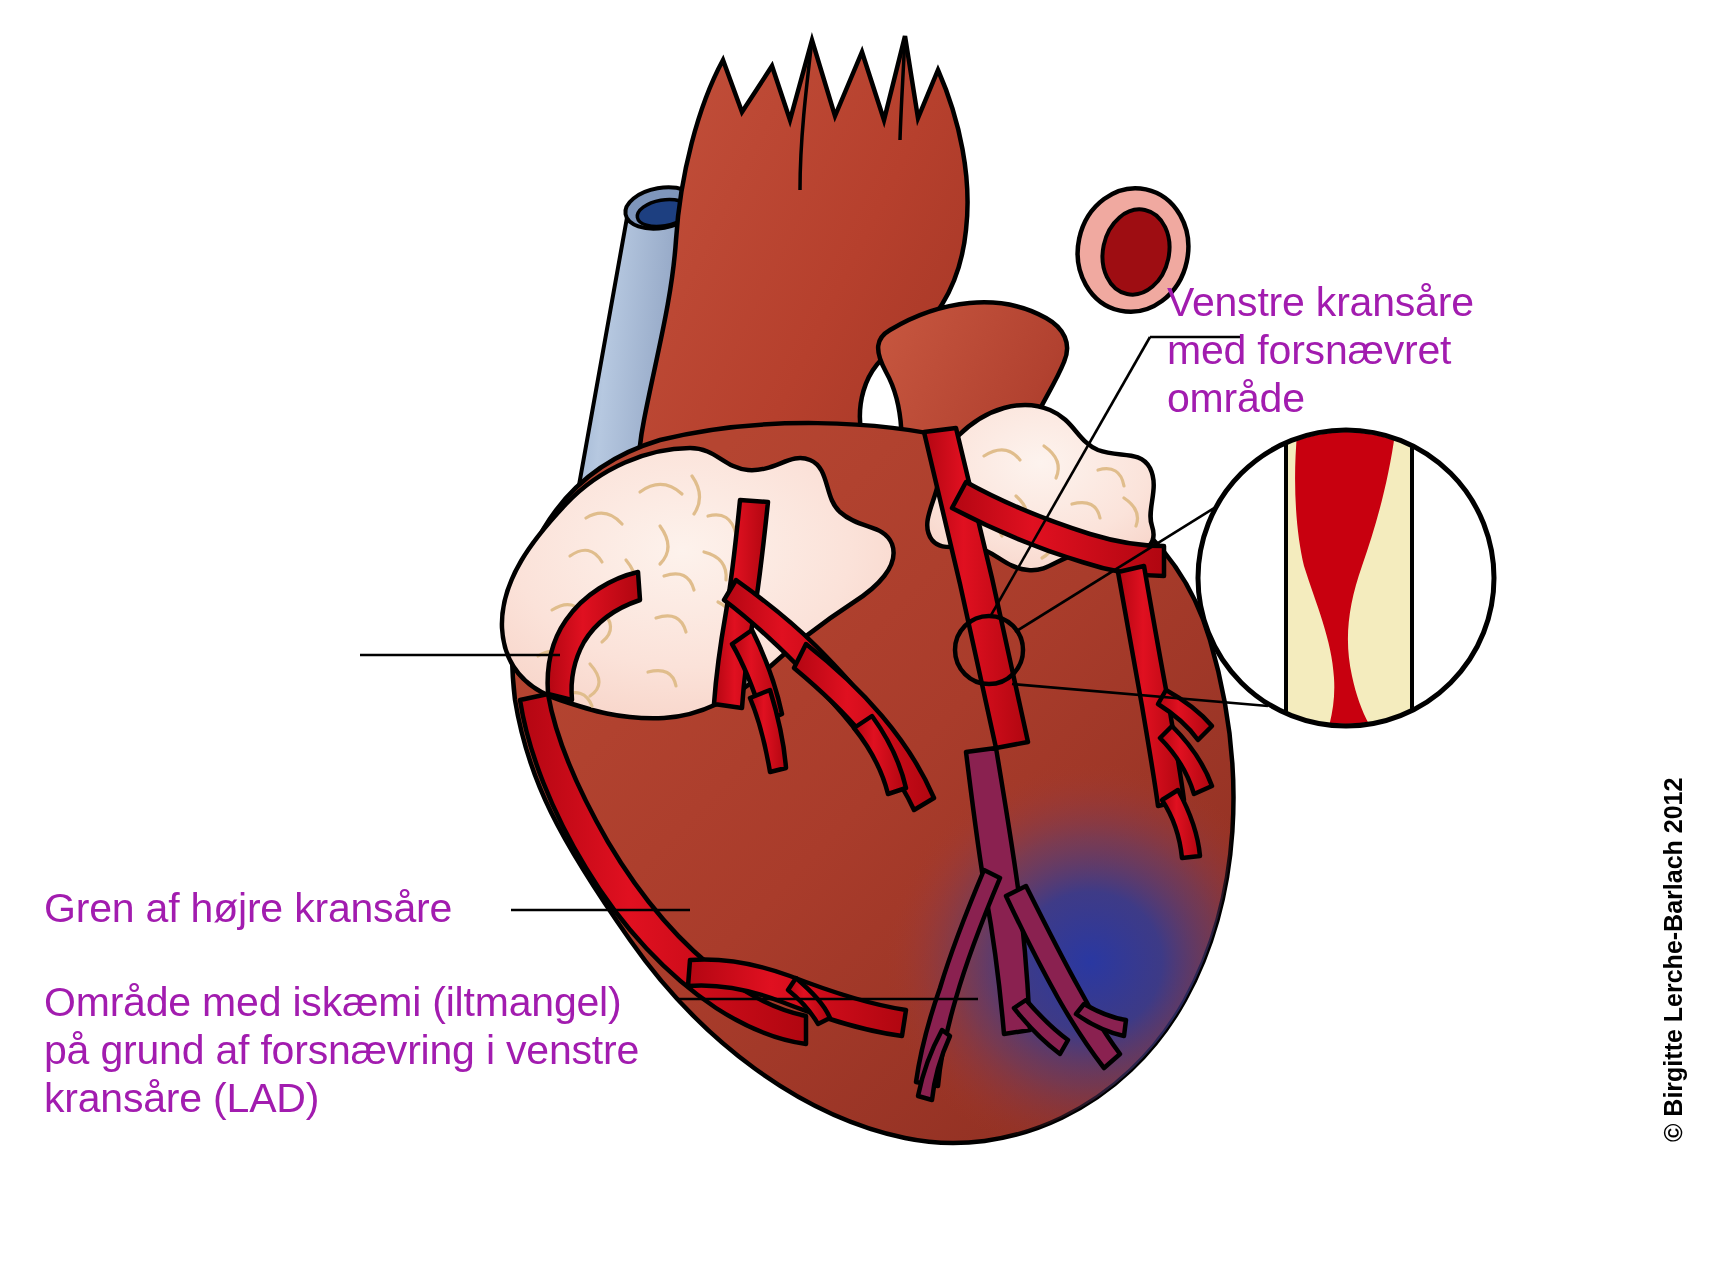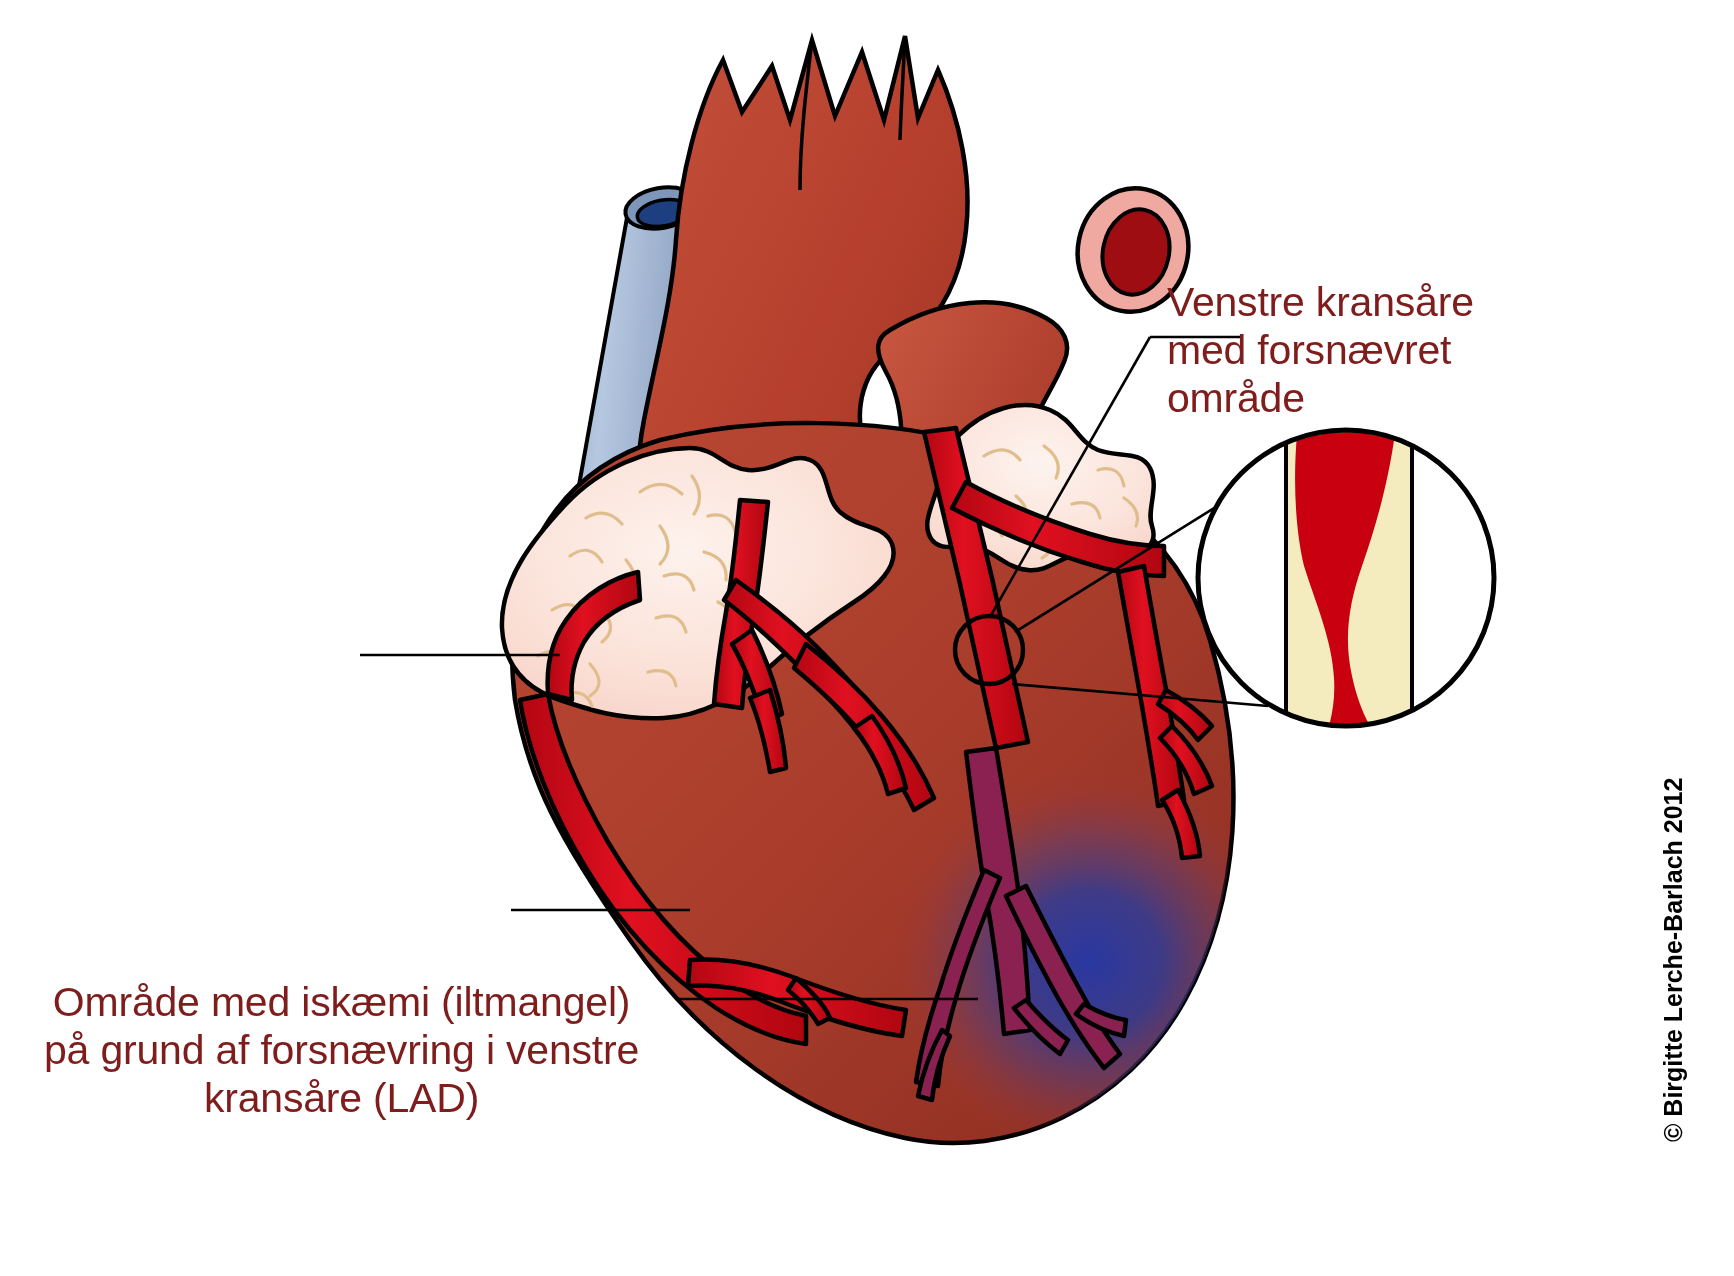--- a/index.html
+++ b/index.html
@@ -20,31 +20,31 @@
   }
   #figure {
     position: absolute;
     left: 0;
     top: 0;
     width: 1734px;
     height: 1276px;
   }
   .label {
     position: absolute;
-    color: #7f1d1d;
+    color: #a21caf;
     font-family: "Liberation Sans", sans-serif;
     font-size: 41px;
     line-height: 48px;
     white-space: pre;
     letter-spacing: -0.2px;
   }
   #label-left-coronary  { left: 1167px; top: 278px; }
   #label-right-coronary { left: 44px;   top: 630px; }
   #label-rca-branch     { left: 44px;   top: 884px; }
-  #label-ischemia       { left: 44px;   top: 978px; text-align: center; }
+  #label-ischemia       { left: 44px;   top: 978px; }
   #copyright {
     position: absolute;
     left: 1659px;
     top: 742px;
     width: 400px;
     transform-origin: 0 0;
     transform: rotate(-90deg) translate(-100%, 0);
     font-family: "Liberation Sans", sans-serif;
     font-size: 25px;
     font-weight: bold;
@@ -416,20 +416,21 @@
       <circle cx="1346" cy="578" r="148" fill="none" stroke="#000" stroke-width="5"></circle>
     </g>
 
   </svg>
 
   <div class="label" id="label-left-coronary">Venstre kransåre
 med forsnævret
 område</div>
 
 
+  <div class="label" id="label-rca-branch">Gren af højre kransåre</div>
 
   <div class="label" id="label-ischemia">Område med iskæmi (iltmangel)
 på grund af forsnævring i venstre
 kransåre (LAD)</div>
 
   <div id="copyright">© Birgitte Lerche-Barlach 2012</div>
 
 </div>
 
 </body></html>

